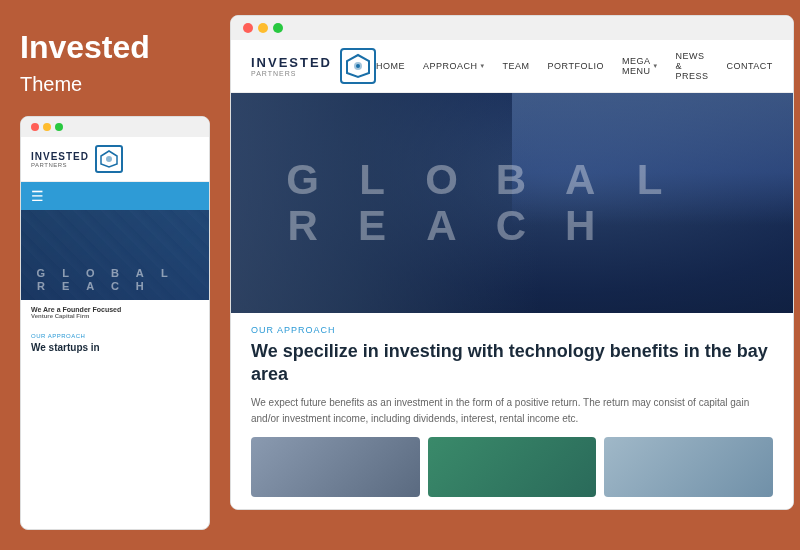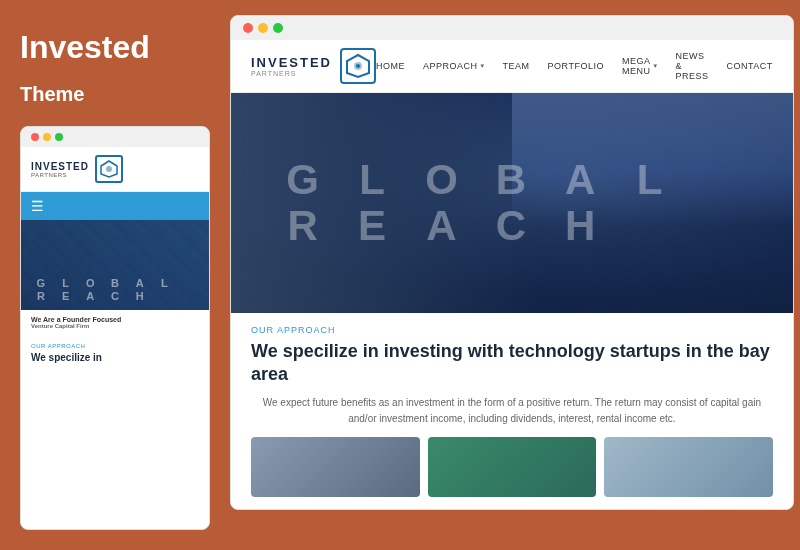--- a/index.html
+++ b/index.html
@@ -23,23 +23,23 @@
       gap: 0;
     }
     .sidebar-title {
       font-size: 32px;
       font-weight: 800;
       color: #fff;
       line-height: 1.1;
     }
     .sidebar-subtitle {
       font-size: 20px;
-      font-weight: 700;
+      font-weight: 400;
       color: #fff;
-      margin-top: 18px;
+      margin-top: 8px;
     }
     .sidebar-by {
       font-size: 13px;
       color: rgba(255,255,255,0.85);
       margin-top: 8px;
     }
 
     
     .mobile-preview {
       background: #fff;
@@ -335,21 +335,20 @@
       font-weight: 700;
       color: #1a2a3a;
       line-height: 1.3;
       margin-bottom: 8px;
     }
     .approach-body {
       font-size: 10px;
       color: #666;
       line-height: 1.6;
       margin-bottom: 10px;
-      text-align: center;
     }
     .image-row {
       display: flex;
       gap: 8px;
       height: 60px;
     }
     .img-placeholder {
       flex: 1;
       border-radius: 4px;
       overflow: hidden;
@@ -411,21 +410,21 @@
         <span class="mobile-hero-letter">H</span>
         <span class="mobile-hero-letter"> </span>
         <span class="mobile-hero-letter"> </span>
       </div>
     </div>
     <div class="mobile-tagline">
       <div>We Are a Founder Focused</div>
       <div class="mobile-tagline-sub">Venture Capital Firm</div>
     </div>
     <div class="mobile-approach-label">OUR APPROACH</div>
-    <div class="mobile-approach-title">We specilize in</div>
+    <div class="mobile-approach-title">We startups in</div>
   </div>
 </div>
 
 <div class="main-area">
 
   <div class="desktop-preview">
     <div class="desktop-dots">
       <div class="desktop-dot red"></div>
       <div class="desktop-dot yellow"></div>
       <div class="desktop-dot green"></div>
@@ -477,21 +476,21 @@
           <span class="hero-letter">C</span>
           <span class="hero-letter">H</span>
           <span class="hero-letter"> </span>
           <span class="hero-letter"> </span>
         </div>
       </div>
     </div>
 
     <div class="desktop-content">
       <div class="approach-label">OUR APPROACH</div>
-      <div class="approach-title">We specilize in investing with technology startups in the bay area</div>
+      <div class="approach-title">We specilize in investing with technology benefits in the bay area</div>
       <div class="approach-body">We expect future benefits as an investment in the form of a positive return. The return may consist of capital gain and/or investment income, including dividends, interest, rental income etc.</div>
       <div class="image-row">
         <div class="img-placeholder img-ph-1"></div>
         <div class="img-placeholder img-ph-2"></div>
         <div class="img-placeholder img-ph-3"></div>
       </div>
     </div>
   </div>
 </div>
 

